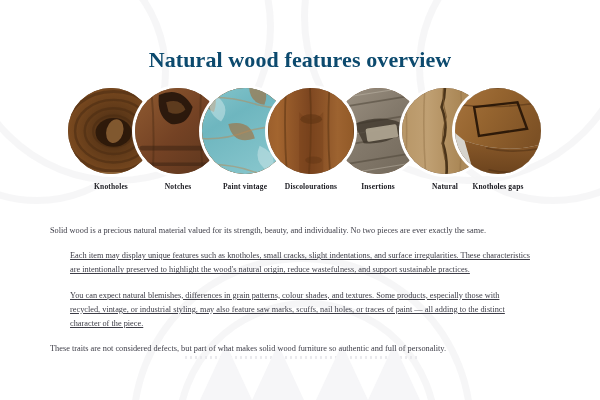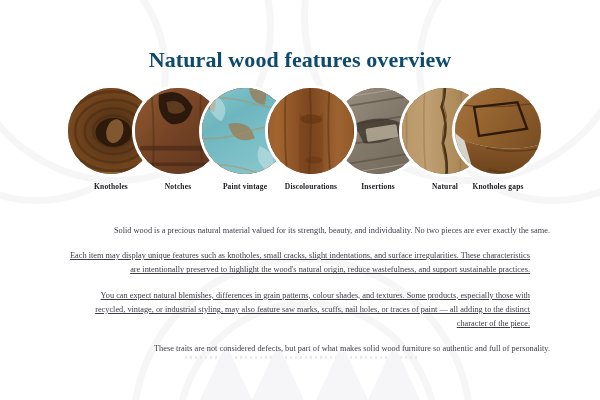--- a/index.html
+++ b/index.html
@@ -114,21 +114,21 @@
   
   .copy-block {
     position: absolute;
     left: 50px;
     top: 224px;
     width: 500px;
     z-index: 3;
   }
   .copy-para {
     margin: 0 0 11px 0;
-    text-align: right;
+    text-align: left;
     font-size: 8.3px;
     line-height: 14.2px;
     color: #3c3c46;
   }
   .copy-para:last-child { margin-bottom: 12px; }
   .p-wide { width: 500px; margin-left: auto; margin-right: auto; }
   .p-narrow { width: 460px; margin-left: auto; margin-right: auto; text-decoration: underline; }
 </style>
 </head>
 <body>

